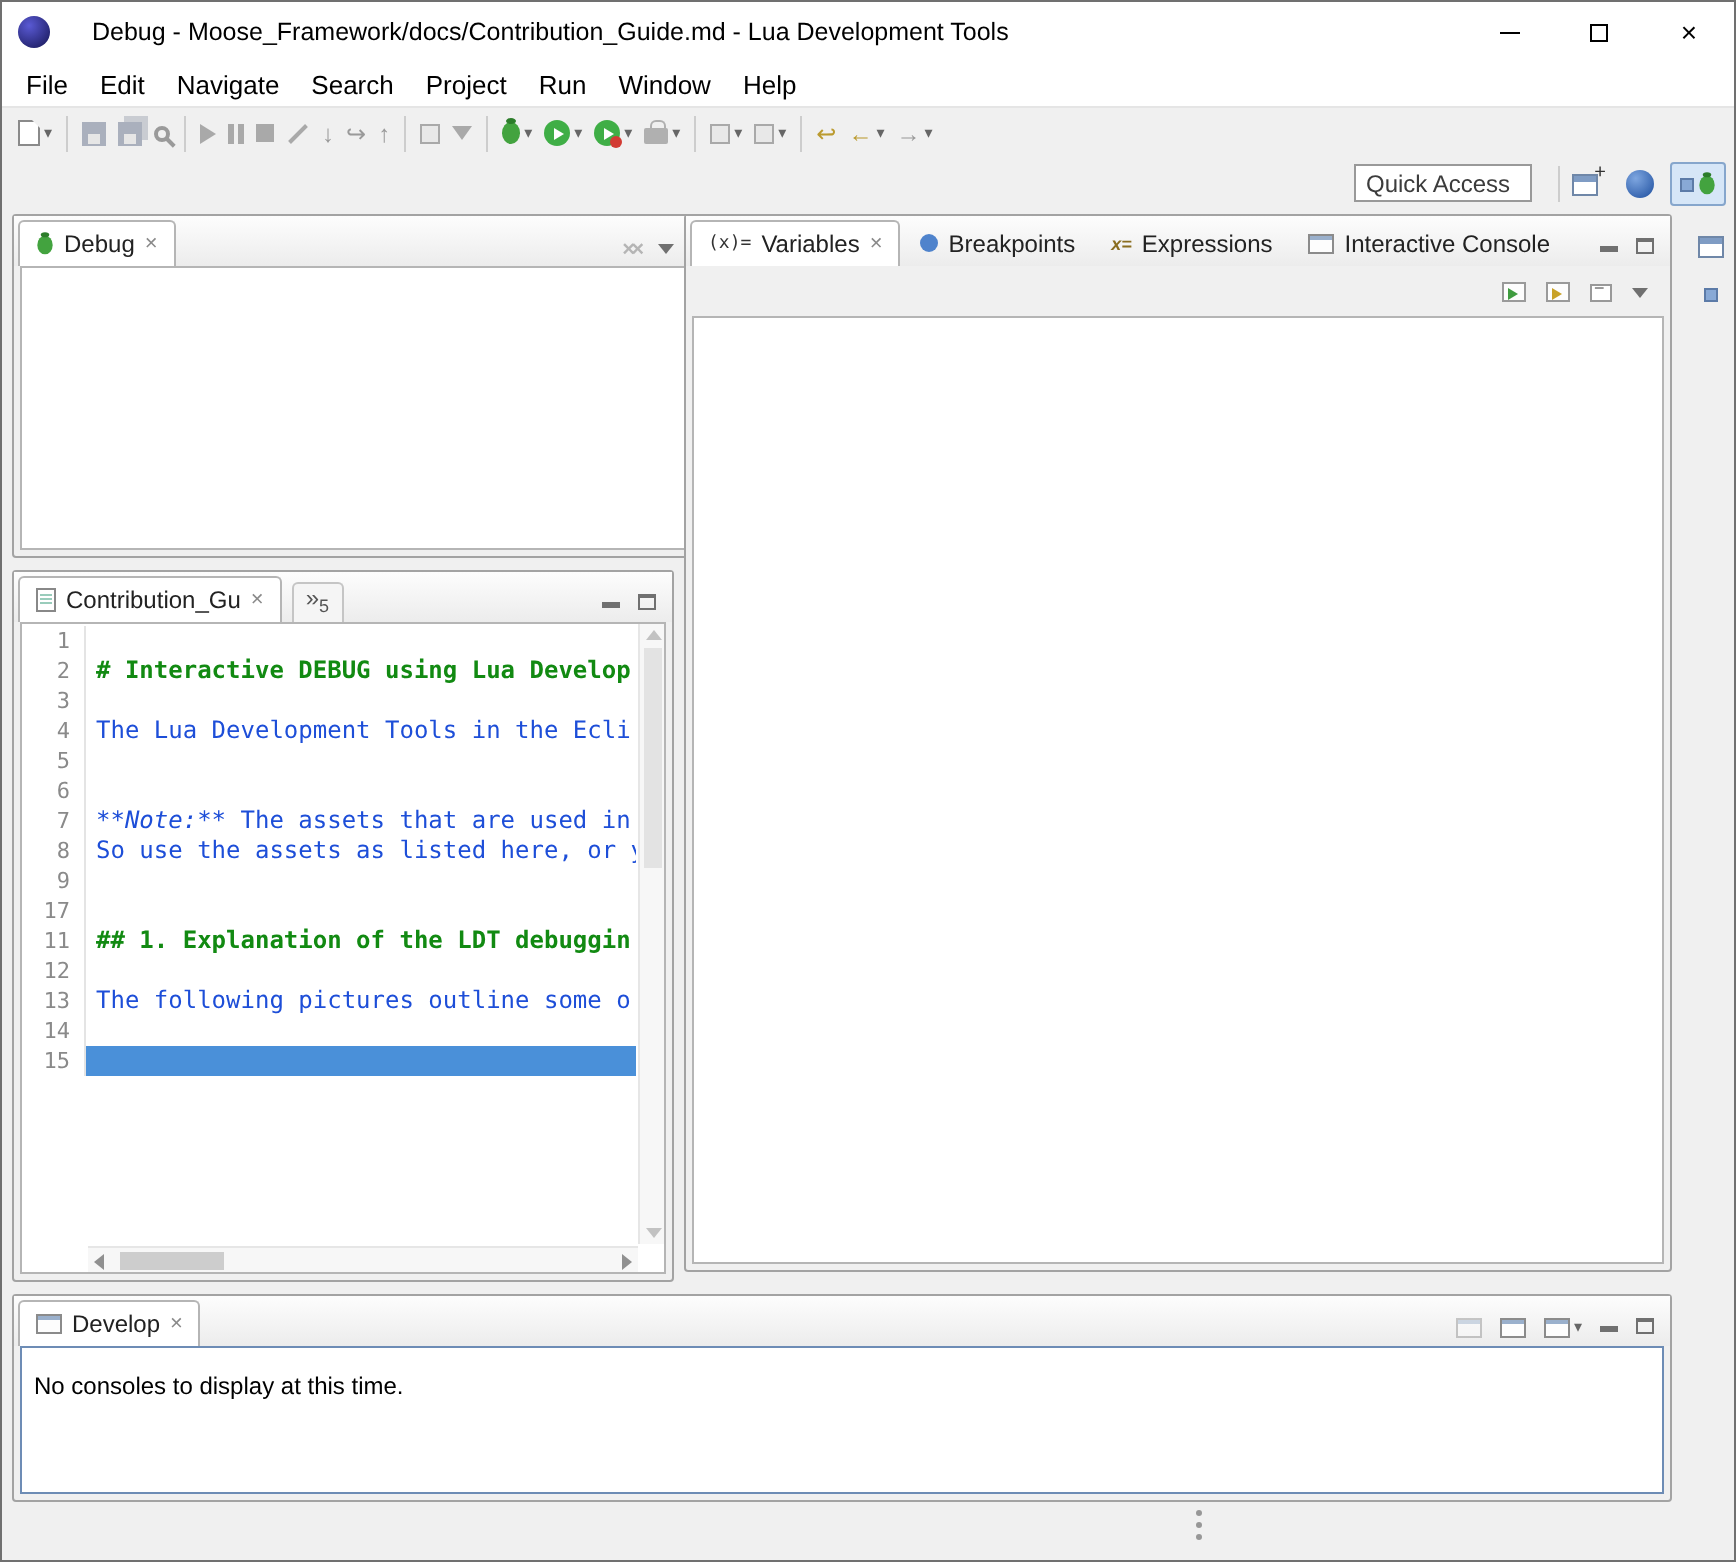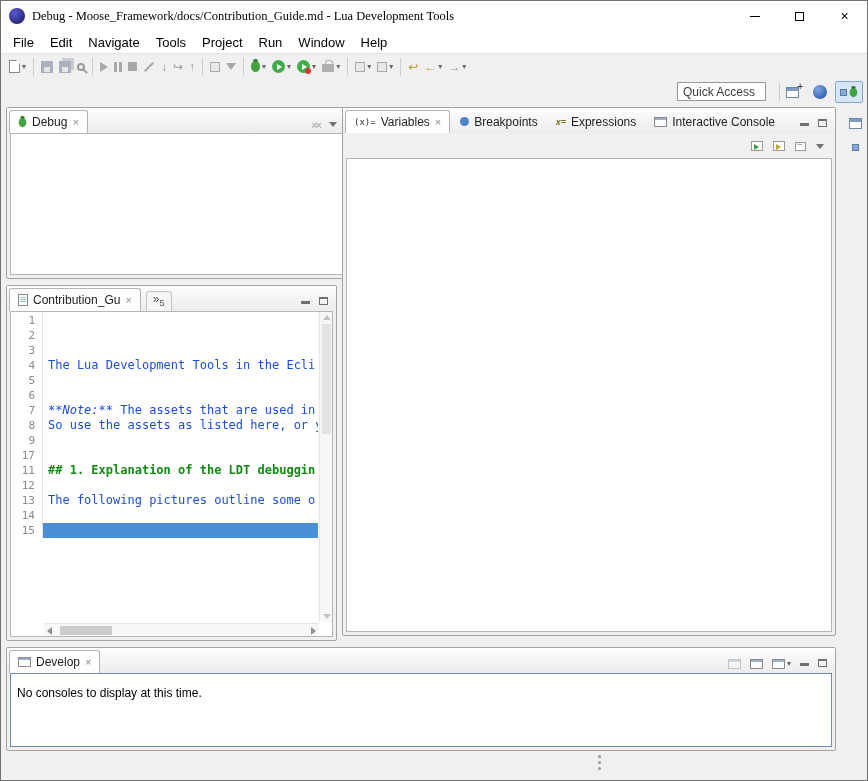--- a/index.html
+++ b/index.html
@@ -3,21 +3,21 @@
 <meta charset="utf-8">
 <style>
   * { box-sizing: border-box; margin: 0; padding: 0; }
   html,body { width:868px; height:781px; }
   body { font-family:"Liberation Sans", sans-serif; background:#e8e8e8; }
   #window { position:relative; width:868px; height:781px; background:#f0f0f0; border:1px solid #707070; overflow:hidden; }
 
   
   #titlebar { height:30px; background:#fff; display:flex; align-items:center; padding-left:8px; }
   .appic { width:16px; height:16px; border-radius:50%; background:radial-gradient(circle at 35% 30%, #5a5ad4, #141452); flex:0 0 16px; }
-  #title-text { margin-left:7px; font-size:12.5px; color:#000; white-space:nowrap;font-family:Liberation Serif, serif; }
+  #title-text { margin-left:21px; font-size:12.5px; color:#000; white-space:nowrap; }
   #win-controls { margin-left:auto; display:flex; height:30px; }
   .wbtn { width:45px; height:30px; display:flex; align-items:center; justify-content:center; color:#000; }
   .ic-minbar { width:10px; height:1px; background:#000; }
   .ic-maxsq { width:9px; height:9px; border:1px solid #000; }
   .ic-x { font-size:14px; line-height:14px; }
 
   
   #menubar { height:22px; background:#fff; display:flex; align-items:center; padding-left:4px; font-size:13px; }
   .menu-item { padding:2px 8px; color:#000; }
 
@@ -147,21 +147,21 @@
       <div class="wbtn">
           <span class="ic-x">×</span>
         </div>
     </div>
   </div>
 
   <div id="menubar">
     <span class="menu-item">File</span>
     <span class="menu-item">Edit</span>
     <span class="menu-item">Navigate</span>
-    <span class="menu-item">Tools</span>
+    <span class="menu-item">Search</span>
     <span class="menu-item">Project</span>
     <span class="menu-item">Run</span>
     <span class="menu-item">Window</span>
     <span class="menu-item">Help</span>
   </div>
 
   <div id="toolbar">
     <span class="tbtn">
         <span class="i-doc"></span>
         <span class="dd">▾</span>
@@ -297,20 +297,21 @@
       </div>
     </div>
     <div class="vbody" id="ed-body">
       <div id="ed-lines">
         <div class="ed-row">
             <span class="ln">1</span>
             <span class="lt"></span>
           </div>
         <div class="ed-row">
             <span class="ln">2</span>
+            <span class="lt hd"># Interactive DEBUG using Lua Develop</span>
           </div>
         <div class="ed-row">
             <span class="ln">3</span>
             <span class="lt"></span>
           </div>
         <div class="ed-row">
             <span class="ln">4</span>
             <span class="lt">The Lua Development Tools in the Ecli</span>
           </div>
         <div class="ed-row">

